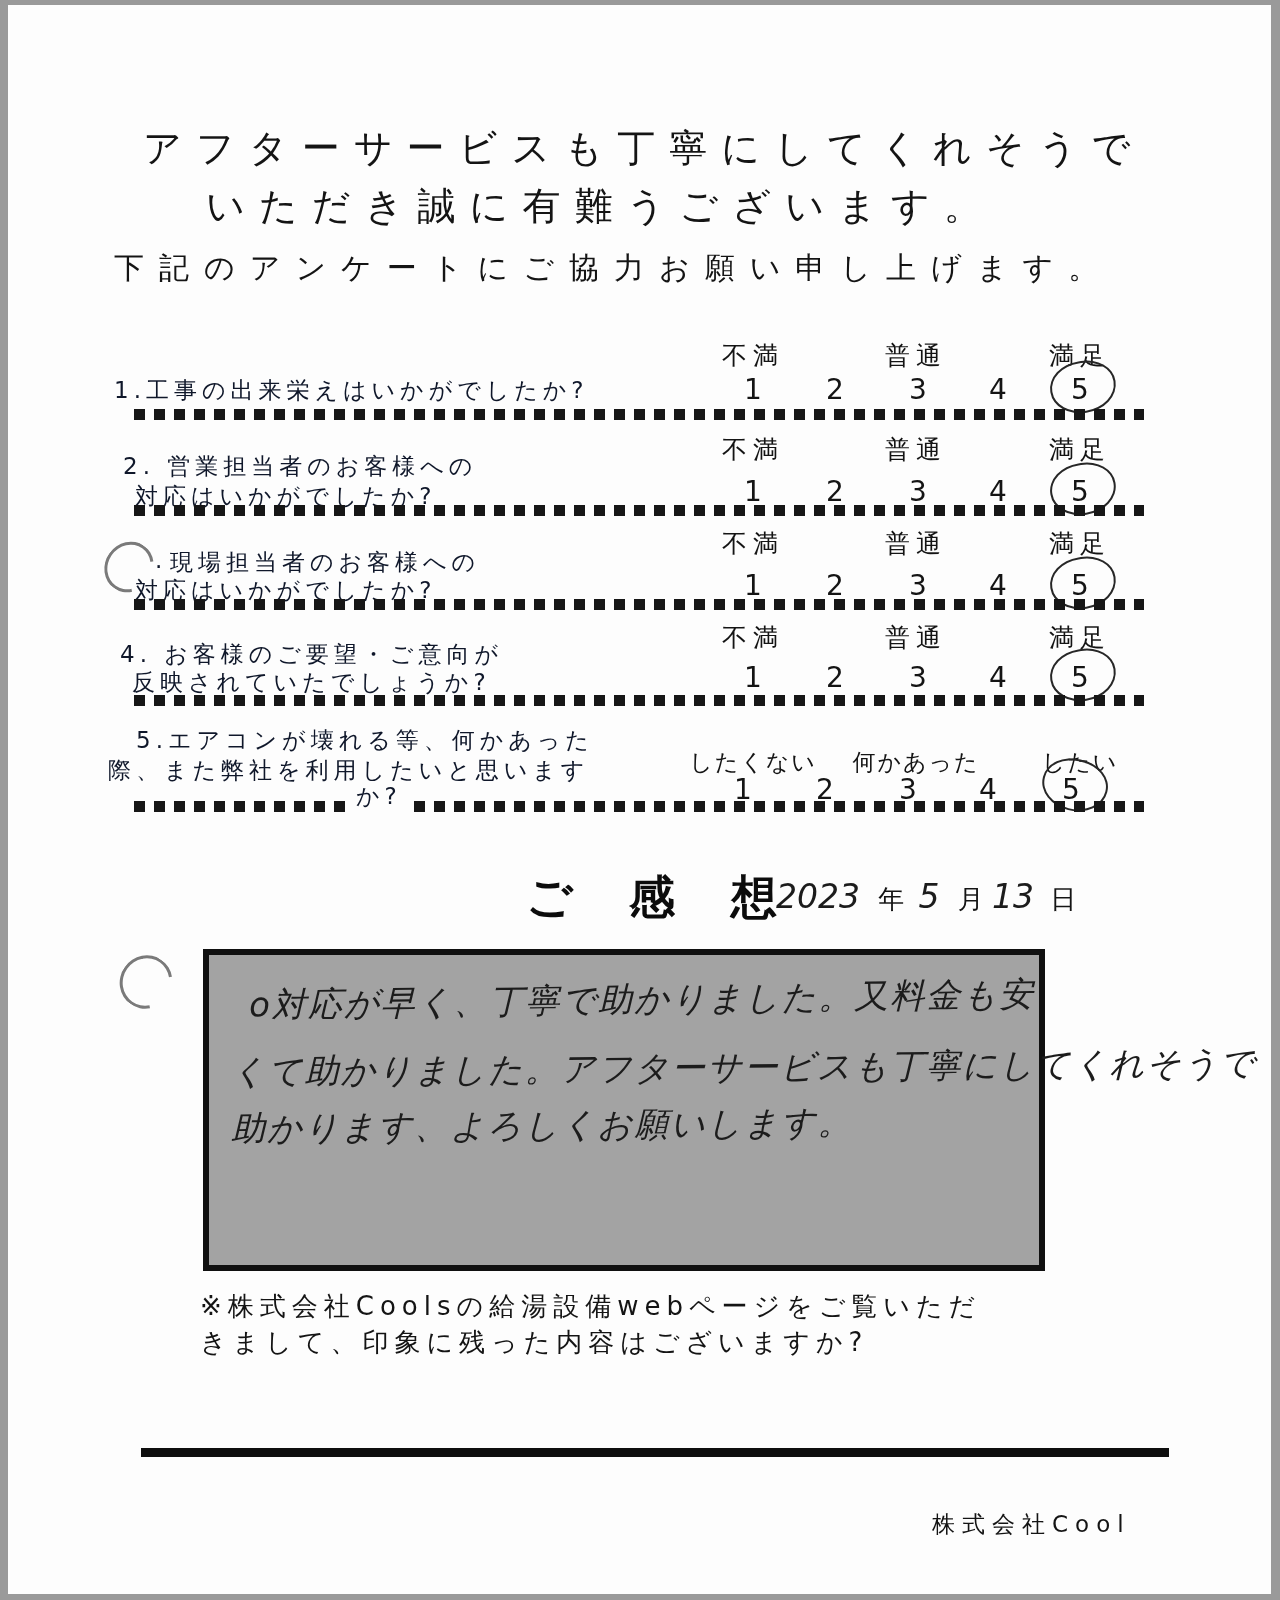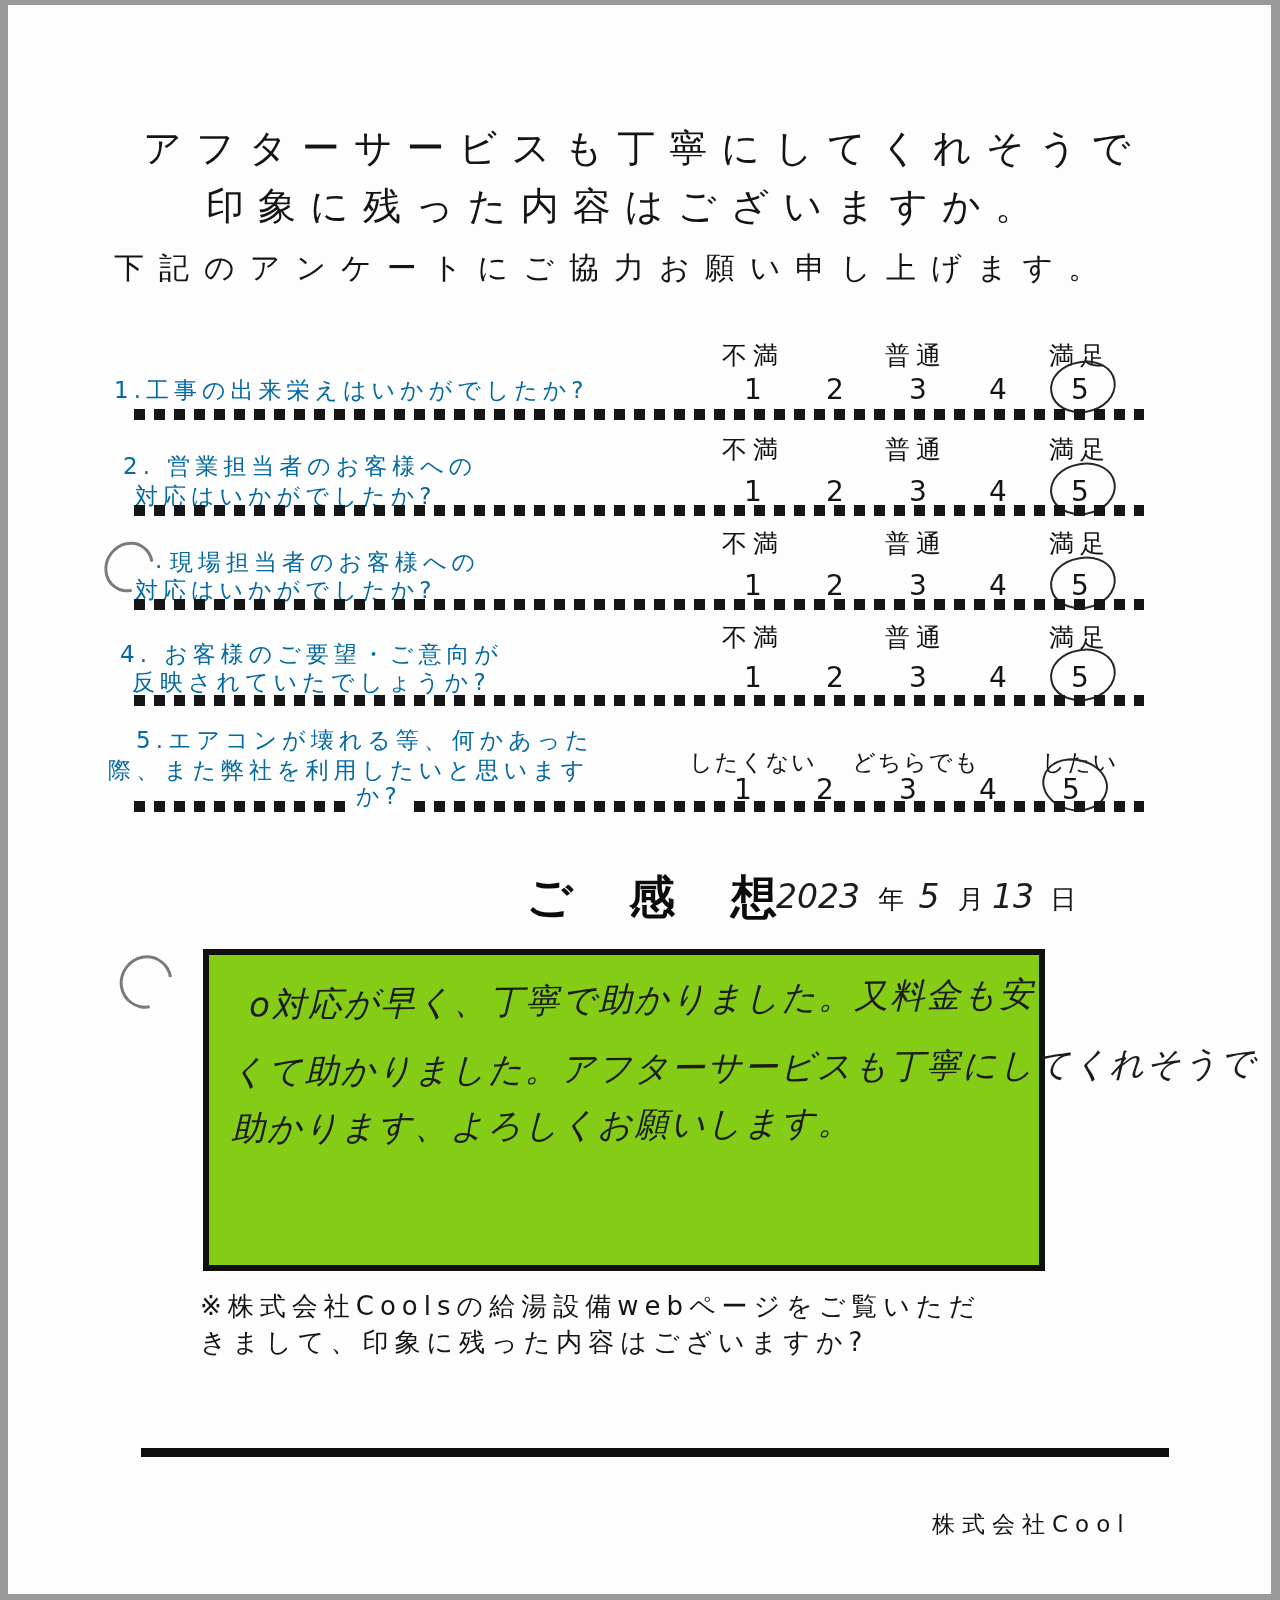--- a/index.html
+++ b/index.html
@@ -12,21 +12,21 @@
   }
   .page{
     position:absolute; left:8px; top:5px; right:9px; bottom:6px;
     background:#fdfdfd;
   }
   .t{position:absolute; white-space:nowrap;}
   
   .h1{font-size:38px; letter-spacing:14px; font-weight:500;}
   .h2{font-size:30px; letter-spacing:15px; font-weight:500;}
   
-  .qt{font-size:23px; letter-spacing:5px; font-weight:500; color:#0369a1;}
+  .qt{font-size:23px; letter-spacing:5px; font-weight:500; color:#0f172a;}
   
   .slab{width:170px; text-align:center; font-size:25px; letter-spacing:6px; font-weight:500;}
   .slab-sm{width:190px; text-align:center; font-size:23px; letter-spacing:2px; font-weight:500;}
   .num{width:46px; text-align:center; font-size:28px; font-weight:500;}
   
   .dots{
     position:absolute; left:126px; width:1010px; height:11px;
     background:repeating-linear-gradient(90deg,#161616 0px,#161616 11px,transparent 11px,transparent 20px);
   }
   
@@ -41,35 +41,35 @@
     position:absolute; border:3px solid #5a5a5a; border-radius:50%;
     border-right-color:transparent; transform:rotate(35deg);
     opacity:.8;
   }
   
   .title{font-size:46px; letter-spacing:20px; font-weight:600; color:#0c0c0c;}
   .hand{font-style:italic; color:#1c1c1c;}
   .date-part{display:inline-block;text-align:right;}
   .comment-box{
     position:absolute; left:195px; top:944px; width:830px; height:310px;
-    border:6px solid #101010; background:#84cc16;
+    border:6px solid #101010; background:#a3a3a3;
   }
   .hw{font-size:34px; letter-spacing:2px;}
   .note{font-size:26px; letter-spacing:6px; font-weight:500;}
   .rule{position:absolute; left:133px; top:1443px; width:1028px; height:9px; background:#0e0e0e;}
   .footer{font-size:23px; letter-spacing:7px; font-weight:500;}
   .qmark-cut{background:#fdfdfd; padding:0 8px; z-index:2;}
 </style>
 </head>
 <body>
 
 <div class="page">
 
   <div class="t h1" style="left:135px; top:118px;">アフターサービスも丁寧にしてくれそうで</div>
-  <div class="t h1" style="left:198px; top:176px;">印象に残った内容はございますか。</div>
+  <div class="t h1" style="left:198px; top:176px;">いただき誠に有難うございます。</div>
   <div class="t h2" style="left:106px; top:243px;">下記のアンケートにご協力お願い申し上げます。</div>
 
   <div>
     <span class="t slab" style="left:660px; top:334px;">不満</span>
     <span class="t slab" style="left:823px; top:334px;">普通</span>
     <span class="t slab" style="left:987px; top:334px;">満足</span>
     <div class="t qt" style="left:106px; top:370px;">1.工事の出来栄えはいかがでしたか?</div>
     <span class="t num" style="left:722px; top:368px;">1</span>
     <span class="t num" style="left:804px; top:368px;">2</span>
     <span class="t num" style="left:887px; top:368px;">3</span>
@@ -123,21 +123,21 @@
     <span class="t num" style="left:967px; top:656px;">4</span>
     <span class="sel-circle" style="left:1042px; top:644px;"></span>
     <span class="t num" style="left:1049px; top:656px;">5</span>
     <div class="dots" style="top:690px;"></div>
   </div>
 
   <div>
     <div class="t qt" style="left:128px; top:720px;">5.エアコンが壊れる等、何かあった</div>
     <div class="t qt" style="left:100px; top:750px;">際、また弊社を利用したいと思います</div>
     <span class="t slab-sm" style="left:650px; top:742px;">したくない</span>
-    <span class="t slab-sm" style="left:813px; top:742px;">どちらでも</span>
+    <span class="t slab-sm" style="left:813px; top:742px;">何かあった</span>
     <span class="t slab-sm" style="left:977px; top:742px;">したい</span>
     <span class="t num" style="left:712px; top:768px;">1</span>
     <span class="t num" style="left:794px; top:768px;">2</span>
     <span class="t num" style="left:877px; top:768px;">3</span>
     <span class="t num" style="left:957px; top:768px;">4</span>
     <span class="sel-circle" style="left:1034px; top:754px; transform:rotate(14deg);"></span>
     <span class="t num" style="left:1040px; top:768px;">5</span>
     <div class="dots" style="top:796px;"></div>
     <div class="t qt qmark-cut" style="left:340px; top:776px;">か?</div>
   </div>

